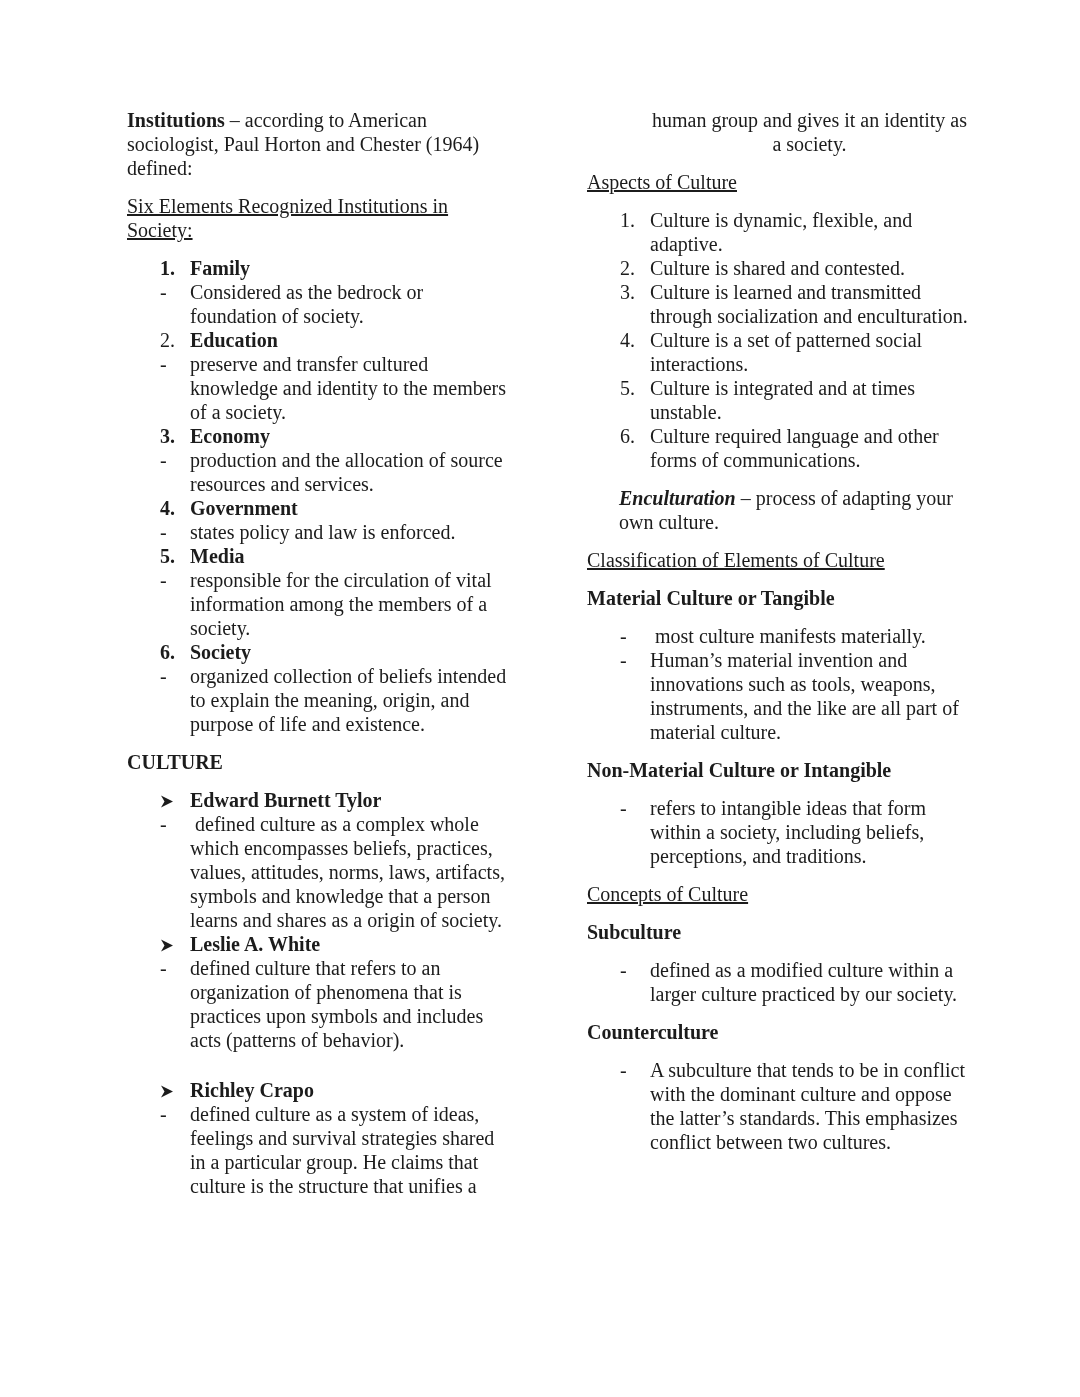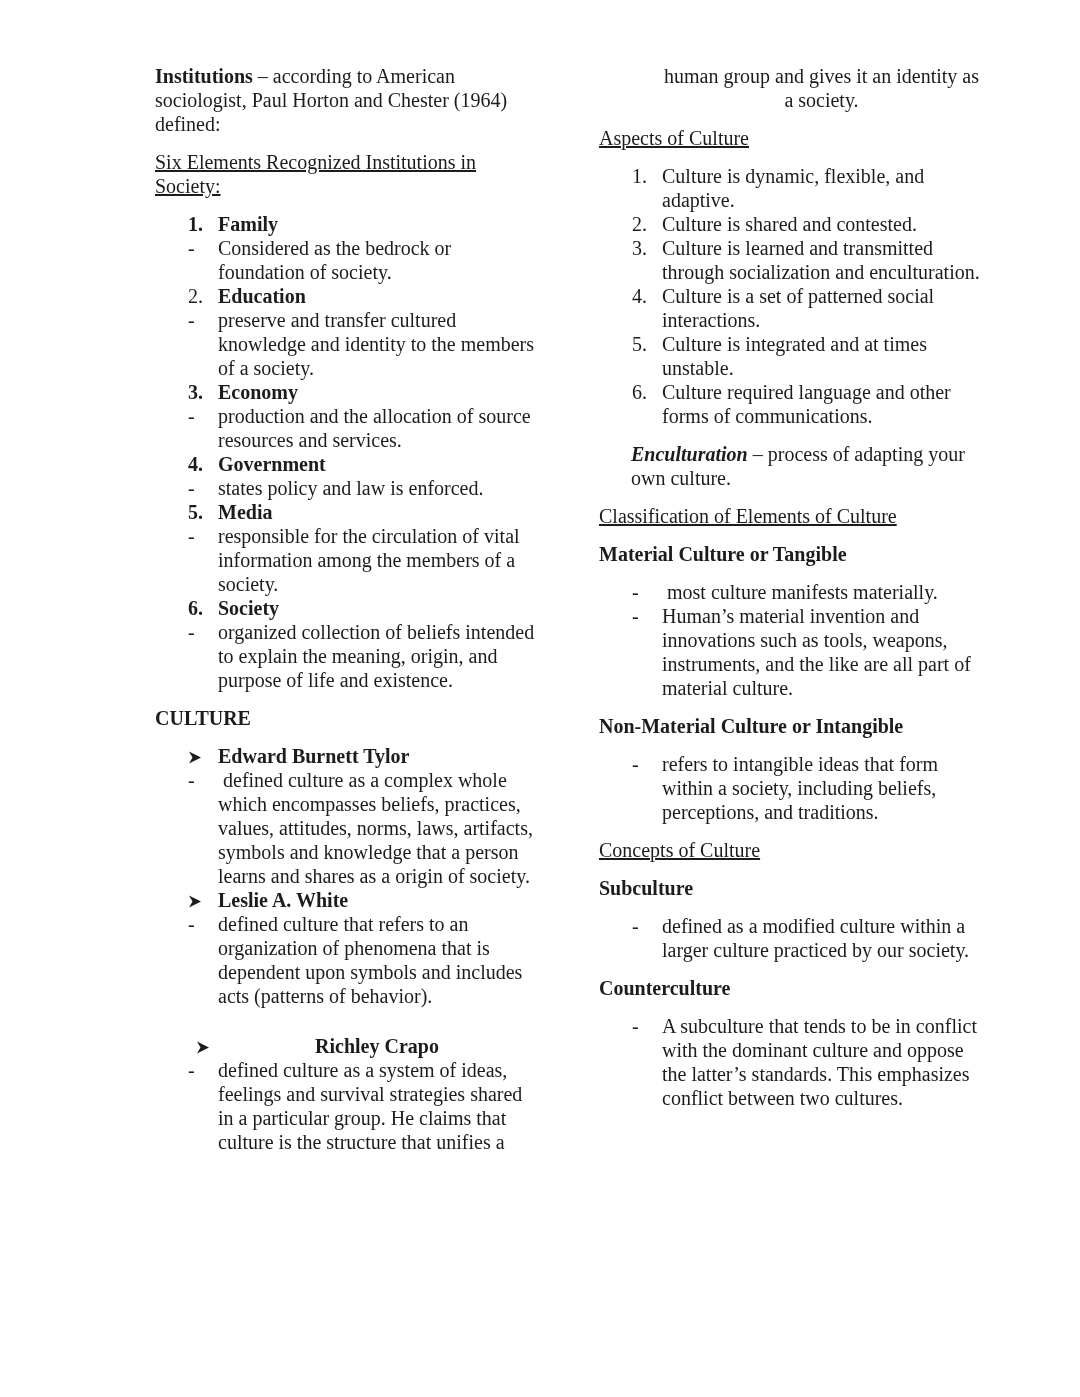--- a/index.html
+++ b/index.html
@@ -7,35 +7,34 @@
     position:relative;
     width:1080px; height:1397px;
     background:#ffffff;
     font-family:"Liberation Serif", serif;
     font-size:20px; line-height:24px;
     color:#1c1c1c;
     overflow:hidden;
   }
   .columns {
     display:flex;
-    padding:64px 127px 0 127px;
-    gap:63px;
-    margin-left:28px;
+    padding:108px 127px 0 127px;
+    gap:79px;
   }
   .col { width:381px; flex:0 0 381px; }
   .blk { margin:0 0 14px 0; }
   .center { }
   .b { font-weight:bold; }
   .i { font-style:italic; }
   .u { text-decoration:underline; }
   .list { margin:0 0 14px 0; }
   .li { display:flex; }
   .li .marker { flex:0 0 30px; margin-left:33px; }
   .li .text { flex:1; white-space:pre-wrap; }
-  .gap-before { margin-top:26px;text-align:center; }
+  .gap-before { margin-top:26px; }
   .indent32 { margin-left:32px; }
   .indent64 { margin-left:64px;text-align:center; }
   p { margin:0 0 14px 0; }
   .arrow-svg { width:14px; height:13px; display:inline-block; vertical-align:-1px; }
 </style>
 </head>
 <body>
 
 <div class="page">
   <div class="columns">
@@ -117,21 +116,21 @@
           </div>
 
         <div class="li">
             <span class="marker"><svg class="arrow-svg" viewBox="0 0 14 13">
                 <polygon points="1,0.5 13,6.5 1,12.5 4.5,6.5" fill="#1c1c1c"></polygon>
               </svg></span>
             <span class="text b">Leslie A. White</span>
           </div>
         <div class="li">
             <span class="marker">-</span>
-            <span class="text">defined culture that refers to an organization of phenomena that is dependent upon symbols and includes acts (patterns of behavior).</span>
+            <span class="text">defined culture that refers to an organization of phenomena that is practices upon symbols and includes acts (patterns of behavior).</span>
           </div>
 
         <div class="li gap-before">
             <span class="marker"><svg class="arrow-svg" viewBox="0 0 14 13">
                 <polygon points="1,0.5 13,6.5 1,12.5 4.5,6.5" fill="#1c1c1c"></polygon>
               </svg></span>
             <span class="text b">Richley Crapo</span>
           </div>
         <div class="li">
             <span class="marker">-</span>

